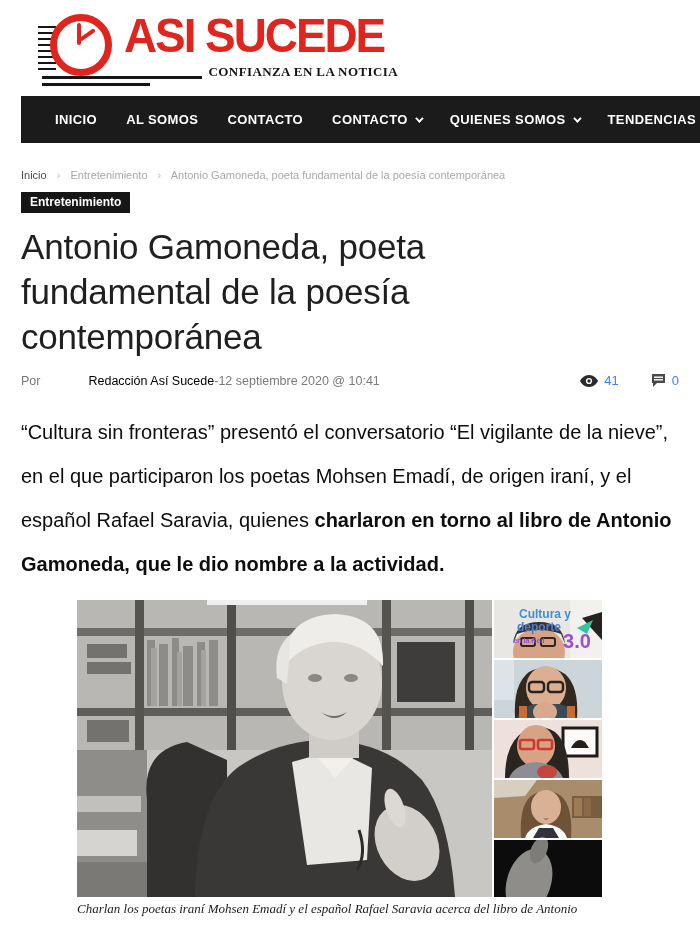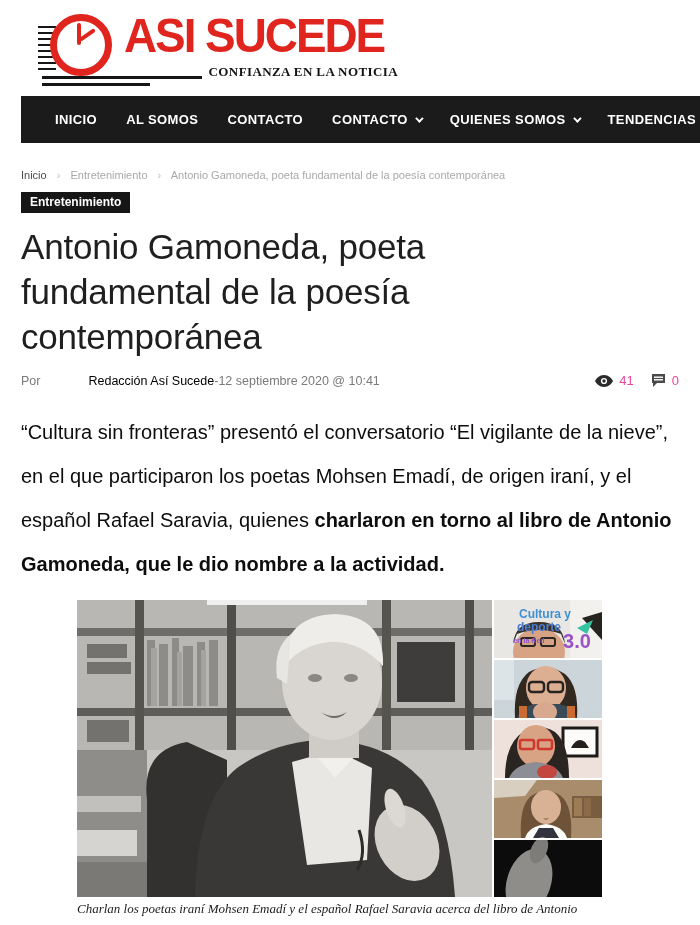--- a/index.html
+++ b/index.html
@@ -47,21 +47,21 @@
     font-size:12px; font-weight:bold; padding:3px 9px 4px; cursor:pointer; }
 
   
   .title { margin:11px 21px 0 21px; max-width:480px; font-size:35px; line-height:45px;
     font-weight:400; color:#1f1f1f; letter-spacing:-.2px; }
 
   
   .byline { margin:14px 21px 0 21px; display:flex; justify-content:space-between; align-items:center; }
   .byline-left { font-size:12.5px; color:#7a7a7a; display:flex; align-items:center; }
   .byline-author { color:#000; font-weight:normal; cursor:pointer;margin-left:48px; }
-  .byline-right { display:flex; align-items:flex-end; gap:17px; font-size:13px; color:#ec4899; }
+  .byline-right { display:flex; align-items:flex-end; gap:32px; font-size:13px; color:#3b82f6; }
   .meta-group { display:flex; align-items:center; gap:6px; }
   .meta-icon svg { display:block; }
 
   
   .lead { margin:22px 19px 0 21px; font-size:20px; line-height:44px; color:#0d0d0d; }
   .lead b { font-weight:bold; }
 
   
   .figure { margin:14px 0 0 77px; width:586px; }
   .photo { width:525px; height:297px; display:block; background:#111; }

